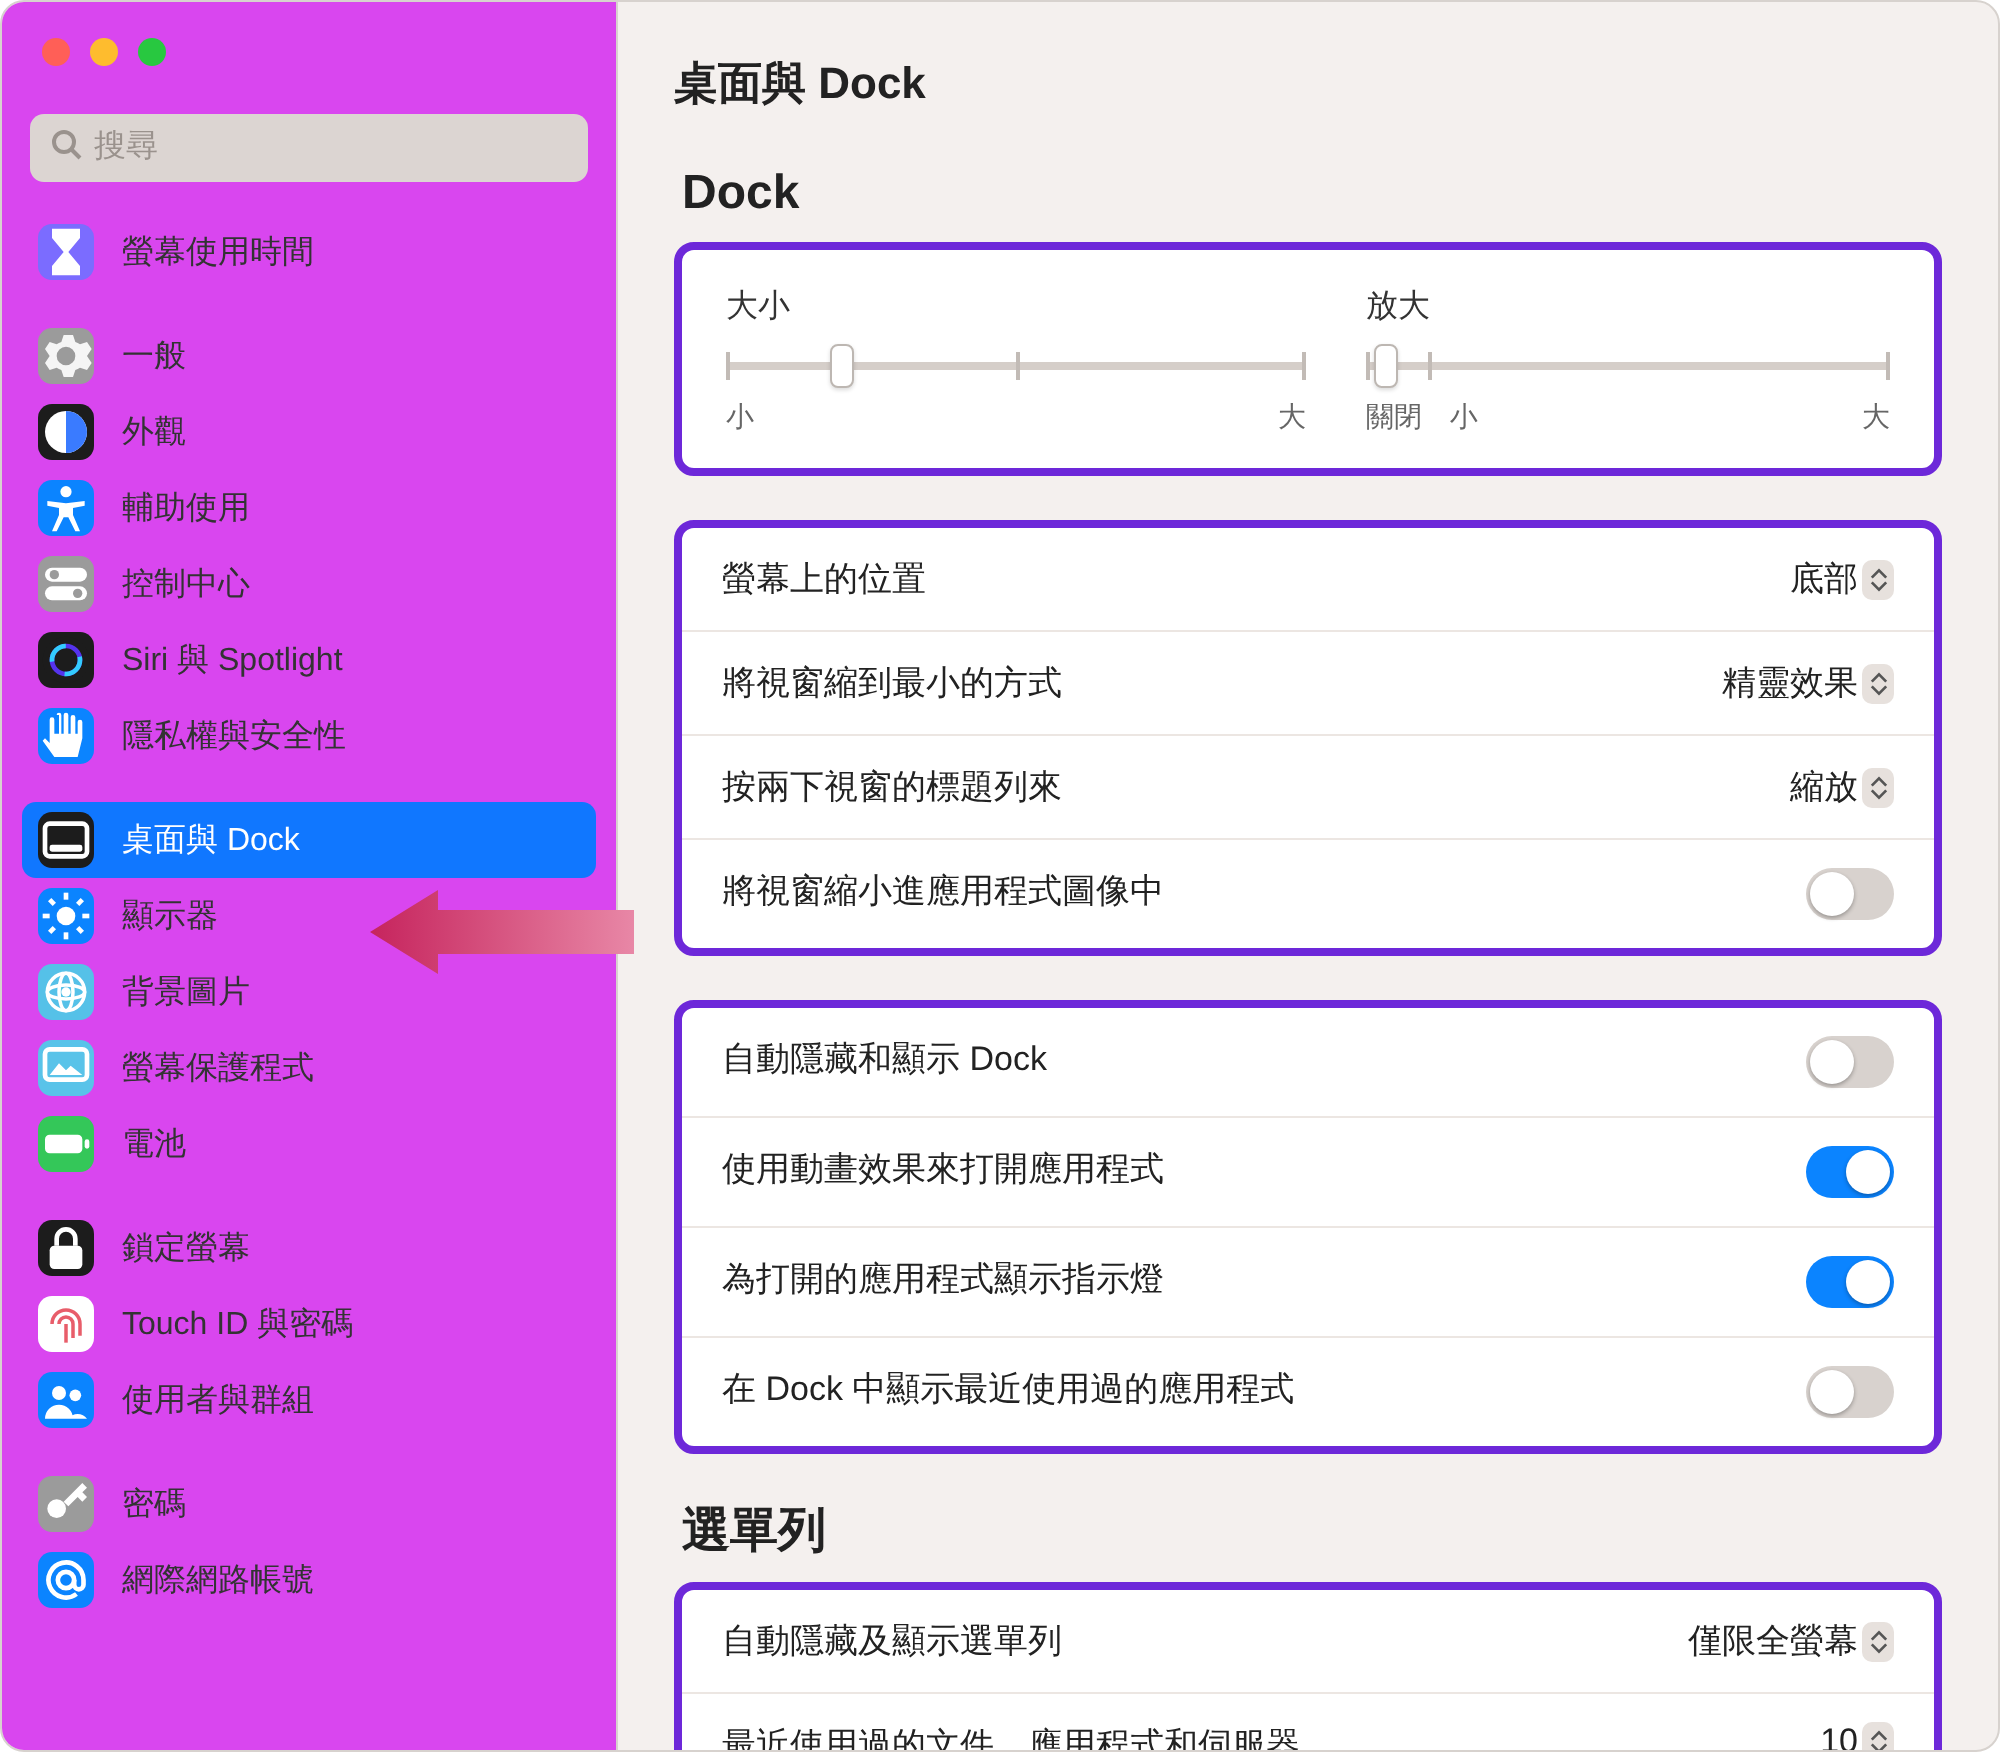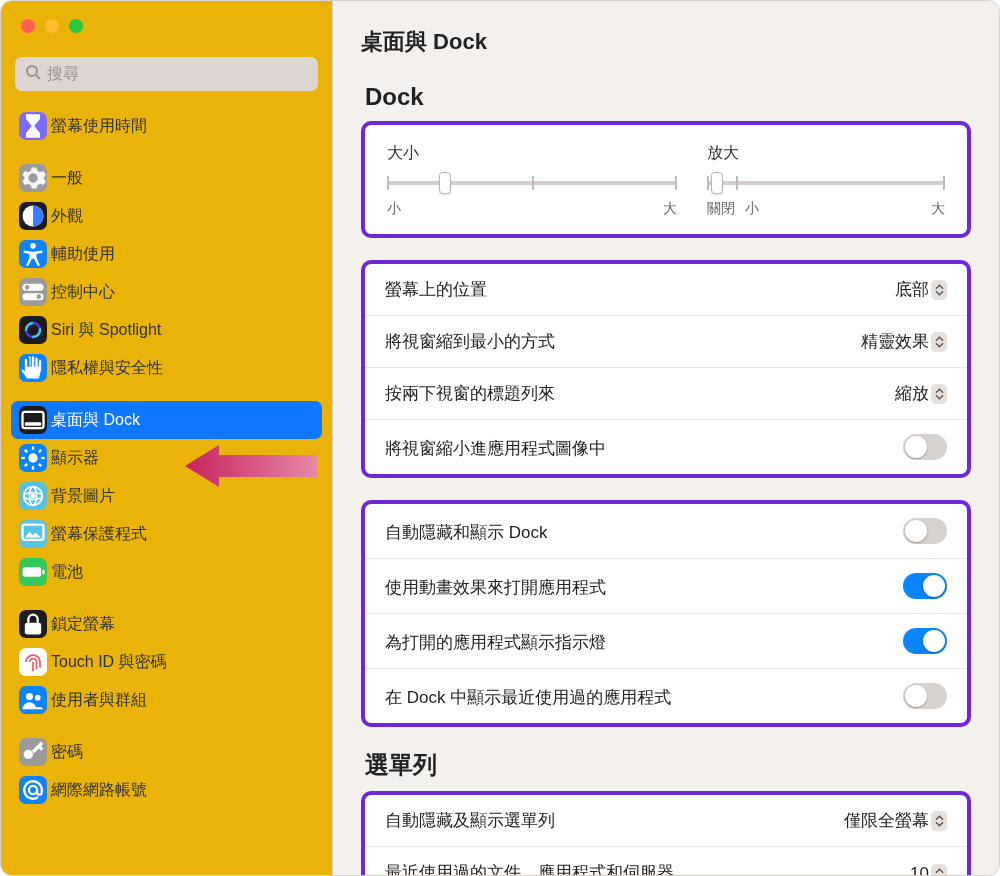--- a/index.html
+++ b/index.html
@@ -1,45 +1,45 @@
 <!DOCTYPE html>
 <html><head>
 <meta charset="utf-8">
 <style>
   *{box-sizing:border-box;margin:0;padding:0;}
   body{font-family:-apple-system,BlinkMacSystemFont,"Helvetica Neue",sans-serif;background:#fff;}
   .window{width:1000px;height:876px;background:#f4f0ee;border:1px solid #d7d2ce;border-radius:12px;overflow:hidden;display:flex;position:relative;}
-  .sidebar{width:332px;height:100%;background:#eab308;display:flex;flex-direction:column;border-right:1px solid #d7d2ce;}
+  .sidebar{width:308px;height:100%;background:#d946ef;display:flex;flex-direction:column;border-right:1px solid #d7d2ce;}
   .traffic{display:flex;gap:10px;padding:18px 0 0 20px;}
   .tl{width:14px;height:14px;border-radius:50%;}
   .tl.r{background:#ff5f57;}.tl.y{background:#febc2e;}.tl.g{background:#28c840;}
   .search{margin:24px 14px 10px;height:34px;background:#dcd5d2;border-radius:7px;display:flex;align-items:center;padding:0 10px;color:#9a928d;font-size:16px;}
   .search svg{width:16px;height:16px;margin-right:6px;}
   .search input{border:none;background:transparent;outline:none;font-size:16px;color:#555;flex:1;}
   .search input::placeholder{color:#9a928d;}
   .side-list{flex:1;overflow-y:auto;padding:6px 10px;}
   .group{margin-bottom:14px;}
-  .item{display:flex;align-items:center;gap:4px;padding:5px 8px;border-radius:7px;font-size:16px;color:#333;cursor:pointer;}
+  .item{display:flex;align-items:center;gap:14px;padding:5px 8px;border-radius:7px;font-size:16px;color:#333;cursor:pointer;}
   .item.sel{background:#1077ff;color:#fff;}
   .icn{width:28px;height:28px;border-radius:7px;display:flex;align-items:center;justify-content:center;font-size:15px;color:#fff;flex-shrink:0;}
   .main{flex:1;height:100%;overflow-y:auto;padding:26px 28px;}
   h1.page-title{font-size:22px;font-weight:700;color:#222;margin-bottom:26px;}
   h2.section{font-size:24px;font-weight:700;color:#222;margin:8px 4px 10px;}
   .panel{background:#fff;border:4px solid #6d28d9;border-radius:10px;margin-bottom:22px;}
   .sliders{display:flex;padding:18px 22px 16px;}
   .sld{display:flex;flex-direction:column;}
   .sld.size{flex:0 0 290px;margin-right:30px;}
   .sld.mag{flex:1;}
   .sld-label{font-size:16px;color:#333;margin-bottom:8px;}
   .track-row{position:relative;height:20px;}
   .track{position:absolute;left:0;right:0;top:9px;height:4px;background:#d5cec9;border-radius:2px;}
   .tick{position:absolute;top:4px;width:2px;height:14px;background:#c2bbb6;}
   .knob{position:absolute;top:0;width:12px;height:22px;background:#fff;border:1px solid #bdb7b2;border-radius:4px;box-shadow:0 1px 2px rgba(0,0,0,.15);}
   .sld-caps{display:flex;justify-content:space-between;font-size:14px;color:#666;margin-top:8px;}
-  .row{display:flex;align-items:flex-end;justify-content:space-between;padding:14px 20px;border-top:1px solid #ece6e2;font-size:17px;color:#222;}
+  .row{display:flex;align-items:flex-start;justify-content:space-between;padding:14px 20px;border-top:1px solid #ece6e2;font-size:17px;color:#222;}
   .panel .row:first-child{border-top:none;}
   .select{display:flex;align-items:center;gap:2px;color:#222;}
   .sel-chev{width:16px;height:20px;background:#e7e1dd;border-radius:5px;display:flex;flex-direction:column;align-items:center;justify-content:center;gap:0px;}
   .sel-chev svg{width:9px;height:6px;}
   .switch{width:44px;height:26px;border-radius:13px;position:relative;transition:.15s;cursor:pointer;}
   .switch.off{background:#d8d2ce;}
   .switch.on{background:#0b84ff;}
   .switch::after{content:"";position:absolute;width:22px;height:22px;background:#fff;border-radius:50%;top:2px;box-shadow:0 1px 2px rgba(0,0,0,.3);}
   .switch.off::after{left:2px;}
   .switch.on::after{left:20px;}

